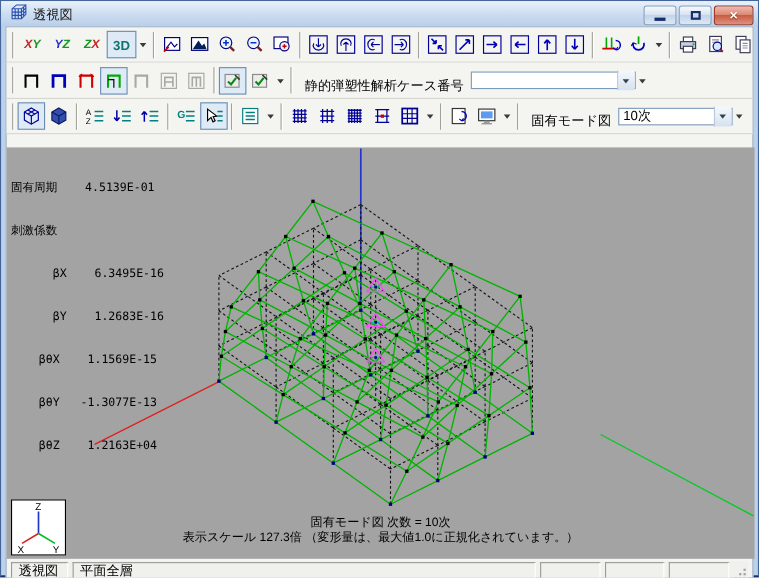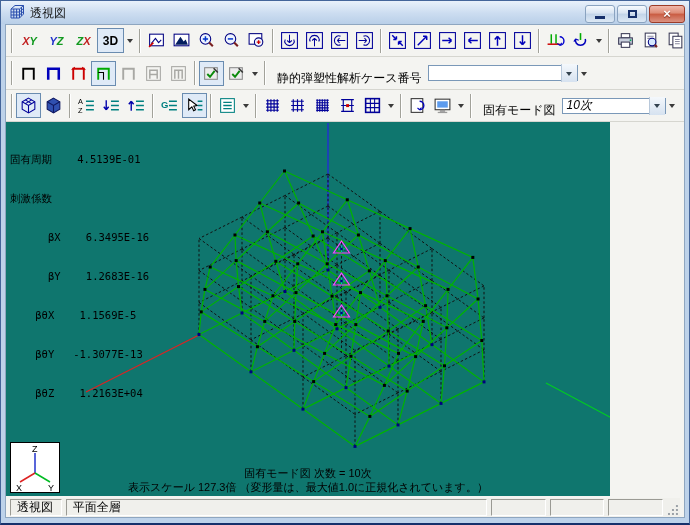--- a/index.html
+++ b/index.html
@@ -31,33 +31,33 @@
   .sep{width:2px;height:24px;border-left:1px solid #a2a29a;border-right:1px solid #ffffff;margin:0 3px;}
   .grp{display:flex;align-items:center;}
   .tbtn{width:25px;height:25px;display:flex;align-items:center;justify-content:center;
     border:1px solid transparent;background:transparent;padding:0;}
   .tbtn.pressed{border:1px solid #6a8cb0;background:#dfeaf7;}
   .tbtn.txt{width:27px;font-size:11px;font-weight:bold;font-style:italic;}
   .tbtn svg{display:block;}
   .dd{width:12px;height:22px;border:none;background:transparent;display:flex;align-items:center;justify-content:center;padding:0;}
   .dd::after{content:"";width:0;height:0;border:3px solid transparent;border-top:4px solid #3a3a3a;margin-top:4px;}
   .cR{color:#c22222;} .cG{color:#11991f;} .cB{color:#2233cc;}
-  .t3d{color:#000000;font-style:normal;font-weight:bold;font-size:12px;letter-spacing:0;}
+  .t3d{color:#0f766e;font-style:normal;font-weight:bold;font-size:12px;letter-spacing:0;}
   .tlabel{font-size:12px;color:#000;margin:10px 6px 0 8px;white-space:nowrap;}
-  .combo{height:16px;background:#fff;border:1px solid #7a98b8;display:flex;align-items:center;font-style:italic;}
+  .combo{height:16px;background:#fff;border:1px solid #7a98b8;display:flex;align-items:center;}
   .combo .val{flex:1;font-size:12px;padding:0 4px;white-space:nowrap;overflow:hidden;}
   .combo .cbtn{width:16px;height:18px;border:none;border-left:1px solid #b8c8da;
     background:linear-gradient(#f4f8fc,#d6e2f0);display:flex;align-items:center;justify-content:center;padding:0;}
   .combo .cbtn::after{content:"";width:0;height:0;border:3px solid transparent;border-top:4px solid #33424f;margin-top:4px;}
   
-  #canvas{position:relative;width:604px;height:374px;background:#0f766e;overflow:hidden;}
+  #canvas{position:relative;width:680px;height:374px;background:#a3a3a3;overflow:hidden;margin-top:12px;}
   #model-svg{position:absolute;left:0;top:0;}
   #overlay{position:absolute;left:4px;top:5px;font-family:"DejaVu Sans Mono",monospace;
     font-size:10.5px;line-height:13px;color:#000;white-space:pre;}
-  #caption{position:absolute;left:0;right:0;bottom:2px;text-align:center;
+  #caption{position:absolute;left:0;right:0;bottom:12px;text-align:center;
     font-size:11px;line-height:14px;color:#000;}
   #gizmo{position:absolute;left:4px;bottom:3px;width:50px;height:51px;background:#fff;border:1px solid #000;}
   
   #statusbar{height:19px;flex:0 0 auto;margin:2px 4px 0 4px;display:flex;align-items:center;background:#f0f0ec;}
   .sb-panel{height:17px;border:1px solid;border-color:#9a9a94 #ffffff #ffffff #9a9a94;
     font-size:12px;padding:0 6px;display:flex;align-items:center;background:#f0f0ec;margin-right:4px;white-space:nowrap;}
   .sb-view{width:52px;} .sb-plane{width:424px;} .sb-empty{width:55px;}
   #sb-grip{margin-left:auto;width:13px;height:13px;align-self:flex-end;}
   #frame-bottom{flex:1;background:#bdd2ea;}
 </style>
@@ -821,21 +821,21 @@
           <line x1="337" y1="247" x2="344" y2="247" stroke="#00bbbb" stroke-width="1"></line>
           <line x1="340.5" y1="243.5" x2="340.5" y2="250.5" stroke="#00bbbb" stroke-width="1"></line>
           <rect x="339.3" y="245.8" width="2.4" height="2.4" fill="#000080"></rect>
         </svg>
 
       <div id="overlay">
         <div>固有周期    4.5139E-01</div>
         <div>刺激係数</div>
         <div>      βX    6.3495E-16</div>
         <div>      βY    1.2683E-16</div>
-        <div>    βθX    1.1569E-5</div>
+        <div>    βθX    1.1569E-15</div>
         <div>    βθY   -1.3077E-13</div>
         <div>    βθZ    1.2163E+04</div>
       </div>
 
       <div id="caption">
         <div>固有モード図 次数 = 10次</div>
         <div>表示スケール 127.3倍 （変形量は、最大値1.0に正規化されています。）</div>
       </div>
 
       <div id="gizmo">

